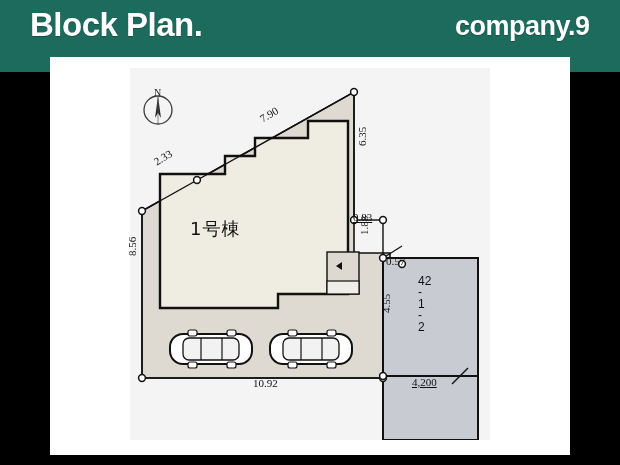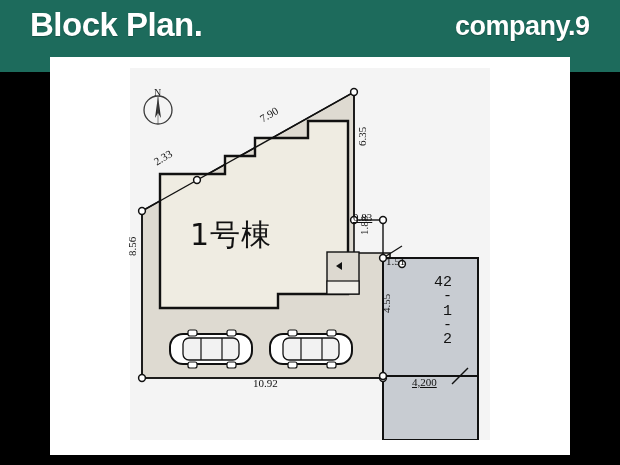--- a/index.html
+++ b/index.html
@@ -49,32 +49,32 @@
   .lbl{
     position:absolute;
     font-family:"Liberation Serif", serif;
     color:#111;
     white-space:nowrap;
     line-height:1;
   }
   .dim{font-size:11px;}
   .bldg-name{
     font-family:"DejaVu Sans", sans-serif;
-    font-size:30px;
+    font-size:18px;
     color:#111;
     letter-spacing:1px;
   }
   .north-n{
     font-family:"Liberation Serif", serif;
     font-size:10px;color:#222;
   }
   .lot-num{
-    font-family:Liberation Mono, monospace;
-    font-size:15px;color:#111;
-    text-align:right;line-height:0.95;
+    font-family:Liberation Sans, sans-serif;
+    font-size:12px;color:#111;
+    text-align:left;line-height:0.95;
   }
   .lot-num div{display:block;}
 </style>
 </head>
 <body>
 
 <div id="root">
 
   <div class="header">
     <div class="title">Block Plan.</div>
@@ -180,21 +180,21 @@
         <div>-</div>
         <div>2</div>
       </div>
 
       <div id="dims">
           <div class="lbl dim" style="left: 22px; top: 90px; transform: rotate(-31deg); transform-origin: left top;">2.33</div>
           <div class="lbl dim" style="left: 128px; top: 47px; transform: rotate(-31deg); transform-origin: left top;">7.90</div>
           <div class="lbl dim" style="left: 227px; top: 78px; transform: rotate(-90deg); transform-origin: left top;">6.35</div>
           <div class="lbl dim" style="left: 223px; top: 144px; transform: rotate(0deg); transform-origin: left top; text-decoration: underline;">0.83</div>
           <div class="lbl dim" style="left: 229px; top: 167px; transform: rotate(-90deg); transform-origin: left top;">1.88</div>
-          <div class="lbl dim" style="left: 256px; top: 188px; transform: rotate(0deg); transform-origin: left top;">1.51</div>
+          <div class="lbl dim" style="left: 256px; top: 188px; transform: rotate(0deg); transform-origin: left top;">0.57</div>
           <div class="lbl dim" style="left: -3px; top: 188px; transform: rotate(-90deg); transform-origin: left top;">8.56</div>
           <div class="lbl dim" style="left: 113px; top: 310px; transform: rotate(0deg); transform-origin: left top; margin-left: 10px;">10.92</div>
           <div class="lbl dim" style="left: 251px; top: 245px; transform: rotate(-90deg); transform-origin: left top;">4.55</div>
           <div class="lbl dim" style="left: 282px; top: 309px; transform: rotate(0deg); transform-origin: left top; text-decoration: underline;">4,200</div>
         </div>
 
     </div>
   </div>
 </div>
 

